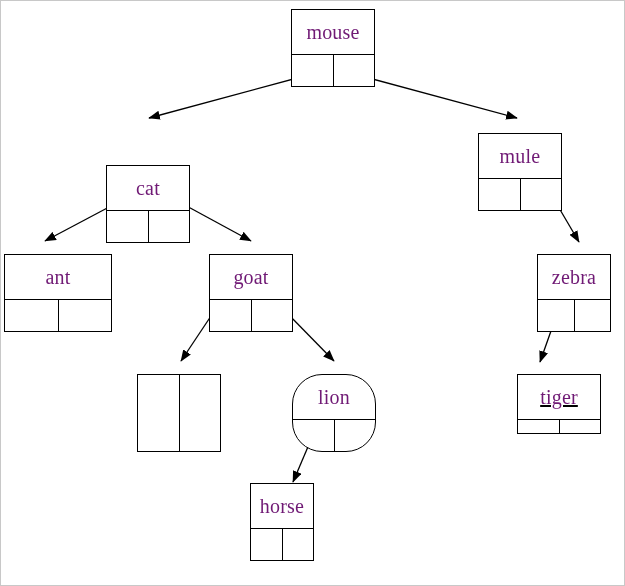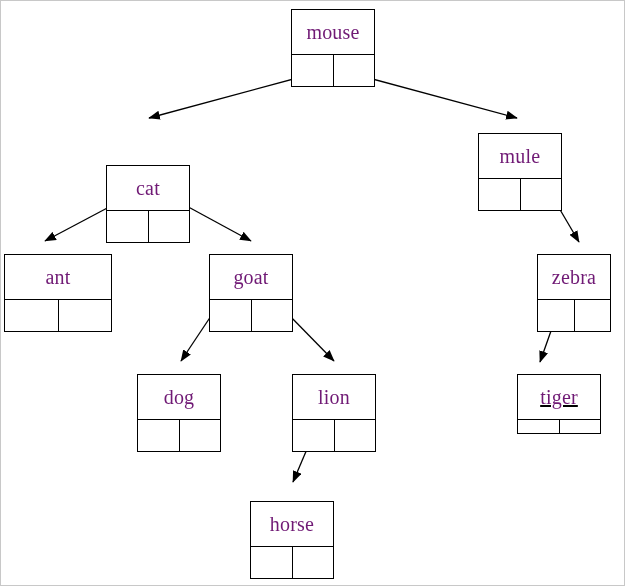--- a/index.html
+++ b/index.html
@@ -116,41 +116,40 @@
         </div>
       </div>
       <div class="node" style="left: 536px; top: 253px; width: 74px; height: 78px;">
         <div class="node-label" style="height: 44px;">zebra</div>
         <div class="node-ptrs">
           <div class="ptr-cell left"></div>
           <div class="ptr-cell right"></div>
         </div>
       </div>
       <div class="node" style="left: 136px; top: 373px; width: 84px; height: 78px;">
-        <div class="node-label" style="height: 44px;">dog</div>
         <div class="node-ptrs">
           <div class="ptr-cell left"></div>
           <div class="ptr-cell right"></div>
         </div>
       </div>
-      <div class="node" style="left: 291px; top: 373px; width: 84px; height: 78px;">
+      <div class="node" style="left: 291px; top: 373px; width: 84px; height: 78px; border-radius: 30px;">
         <div class="node-label" style="height: 44px;">lion</div>
         <div class="node-ptrs">
           <div class="ptr-cell left"></div>
           <div class="ptr-cell right"></div>
         </div>
       </div>
       <div class="node" style="left: 516px; top: 373px; width: 84px; height: 60px; text-decoration: underline;">
         <div class="node-label" style="height: 44px;">tiger</div>
         <div class="node-ptrs">
           <div class="ptr-cell left"></div>
           <div class="ptr-cell right"></div>
         </div>
       </div>
-      <div class="node" style="left: 249px; top: 500px; width: 84px; height: 78px;">
+      <div class="node" style="left: 249px; top: 482px; width: 64px; height: 78px;">
         <div class="node-label" style="height: 44px;">horse</div>
         <div class="node-ptrs">
           <div class="ptr-cell left"></div>
           <div class="ptr-cell right"></div>
         </div>
       </div>
     </div>
 </div>
 
 </body></html>

